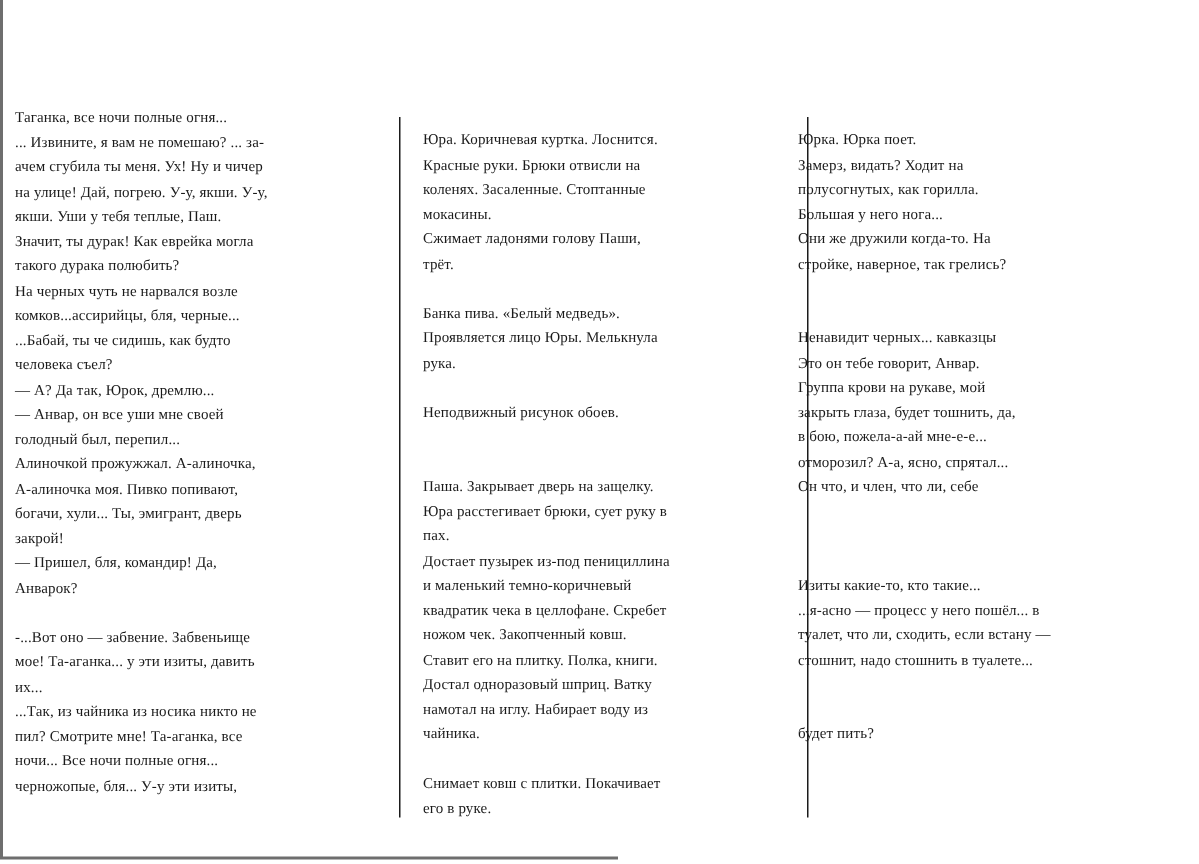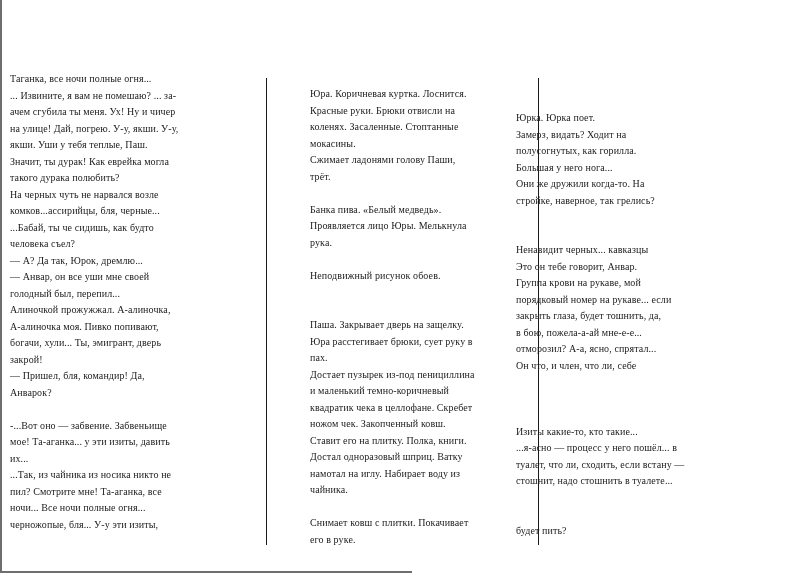--- a/index.html
+++ b/index.html
@@ -30,22 +30,22 @@
     position:absolute;top:78px;width:1px;height:467px;
     background:var(--divider);
   }
   .divider-1{left:266px;}
   .divider-2{left:538px;}
   .column{
     position:absolute;color:var(--text);
     font-size:10px;letter-spacing:0.1px;
   }
   .column-1{left:10px;top:71px;width:252px;}
-  .column-2{left:282px;top:86px;width:252px;margin-left:28px;}
-  .column-3{left:516px;top:86px;width:252px;margin-top:24px;}
+  .column-2{left:282px;top:86px;width:252px;}
+  .column-3{left:532px;top:86px;width:252px;}
   .text-line{
     height:16.5px;line-height:16.5px;white-space:nowrap;
   }
 </style>
 </head>
 <body>
 
 <div class="page">
   <div class="edge-left"></div>
   <div class="edge-bottom"></div>
@@ -121,21 +121,20 @@
       <div class="text-line">Замерз, видать? Ходит на</div>
       <div class="text-line">полусогнутых, как горилла.</div>
       <div class="text-line">Большая у него нога...</div>
       <div class="text-line">Они же дружили когда-то. На</div>
       <div class="text-line">стройке, наверное, так грелись?</div>
       <div class="text-line">&nbsp;</div>
       <div class="text-line">&nbsp;</div>
       <div class="text-line">Ненавидит черных... кавказцы</div>
       <div class="text-line">Это он тебе говорит, Анвар.</div>
       <div class="text-line">Группа крови на рукаве, мой</div>
-      <div class="text-line">порядковый номер на рукаве... если</div>
       <div class="text-line">закрыть глаза, будет тошнить, да,</div>
       <div class="text-line">в бою, пожела-а-ай мне-е-е...</div>
       <div class="text-line">отморозил? А-а, ясно, спрятал...</div>
       <div class="text-line">Он что, и член, что ли, себе</div>
       <div class="text-line">&nbsp;</div>
       <div class="text-line">&nbsp;</div>
       <div class="text-line">&nbsp;</div>
       <div class="text-line">Изиты какие-то, кто такие...</div>
       <div class="text-line">...я-асно — процесс у него пошёл... в</div>
       <div class="text-line">туалет, что ли, сходить, если встану —</div>

